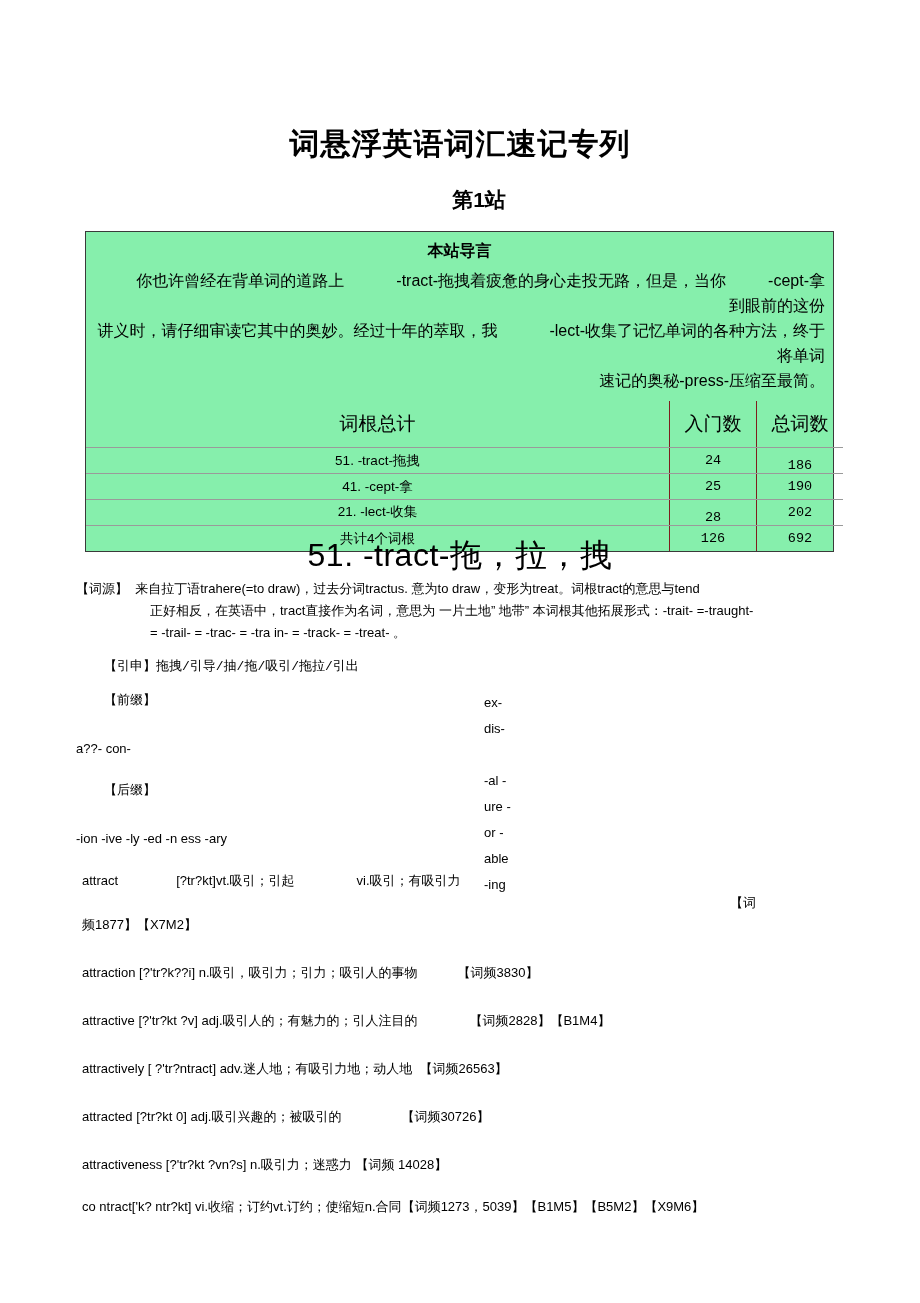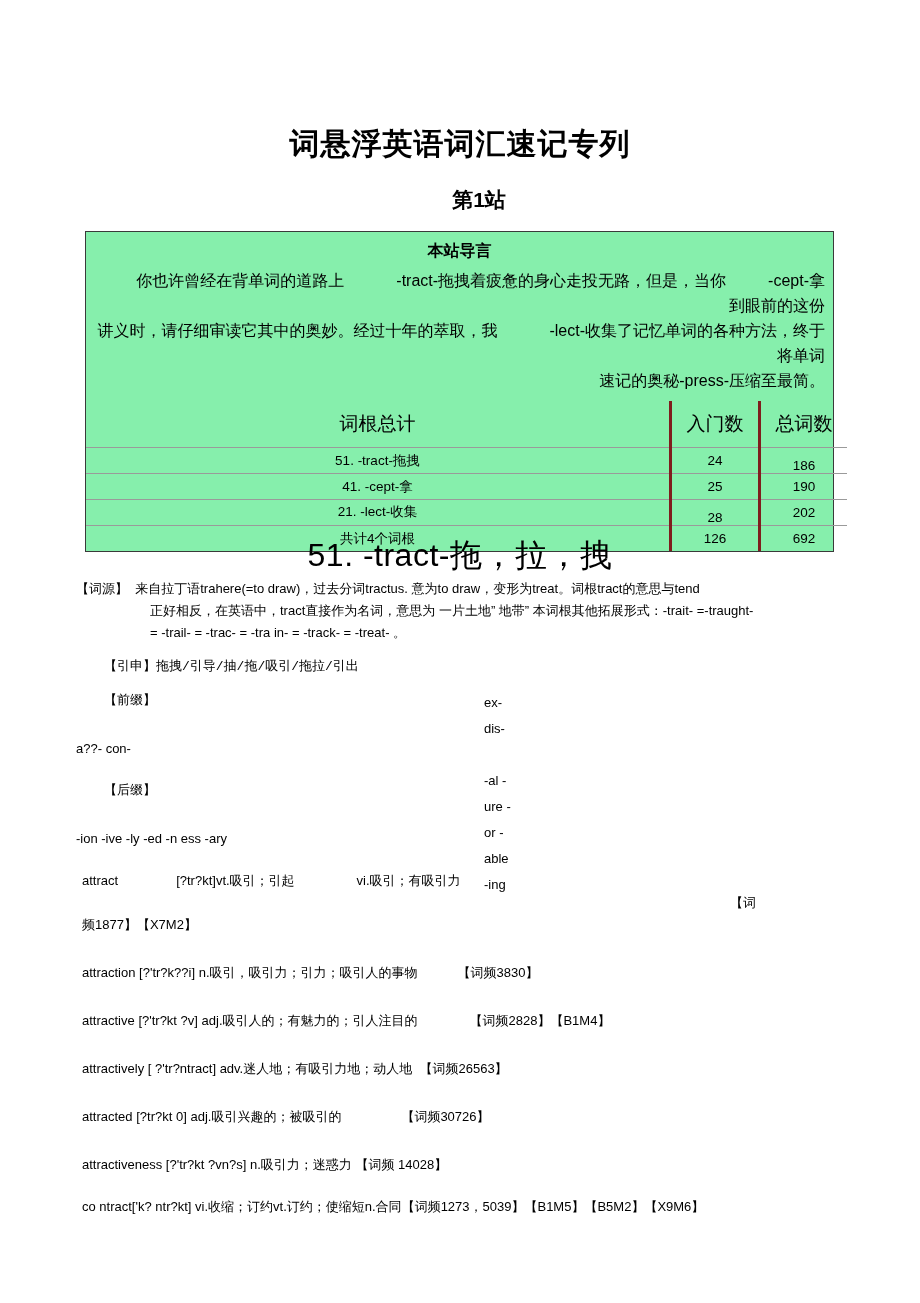--- a/index.html
+++ b/index.html
@@ -78,21 +78,21 @@
   }
   table.stats td, table.stats th {
     border: 1px solid #9a9a9a;
     border-left: none;
     border-right: none;
     font-weight: normal;
     text-align: center;
     vertical-align: middle;
   }
   table.stats .c-name { width: 581px; }
-  table.stats .c-num  { width: 84px; border-left: 3px solid #7f1d1d; }
+  table.stats .c-num  { width: 84px; border-left: 1px solid #7f1d1d; font-family: Liberation Mono, monospace; }
   table.stats thead th {
     font-size: 19px;
     height: 44px;
     border-top: none;
   }
   table.stats thead th.c-name { font-size: 19px; }
   table.stats tbody td {
     font-size: 13.5px;
     height: 25px;
     padding: 0;

